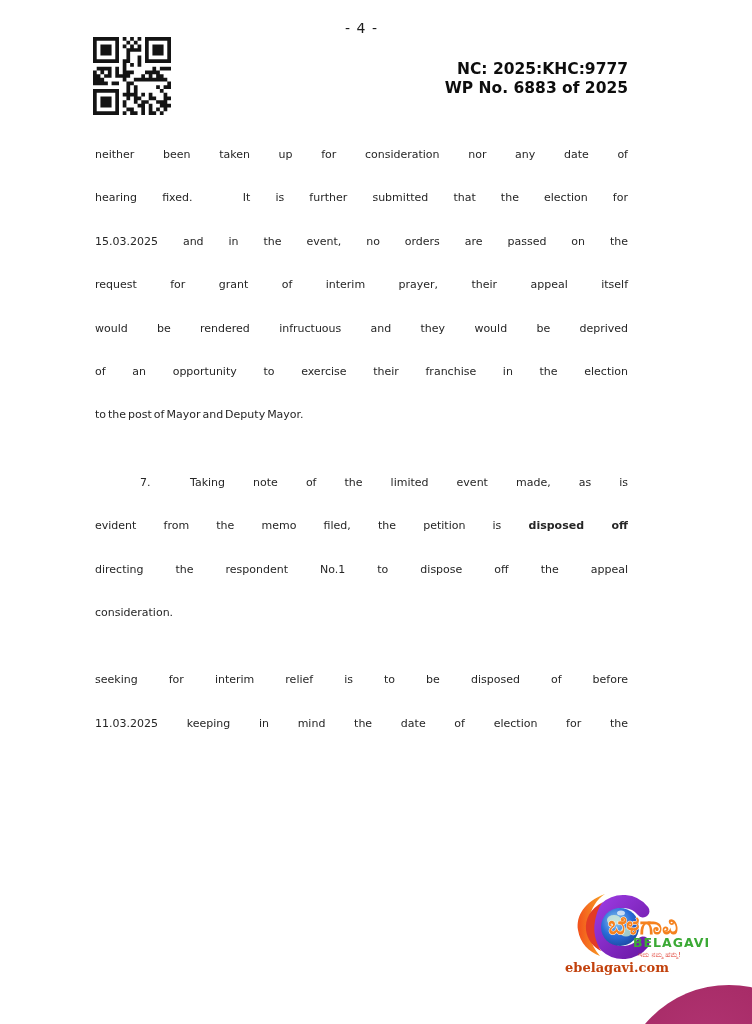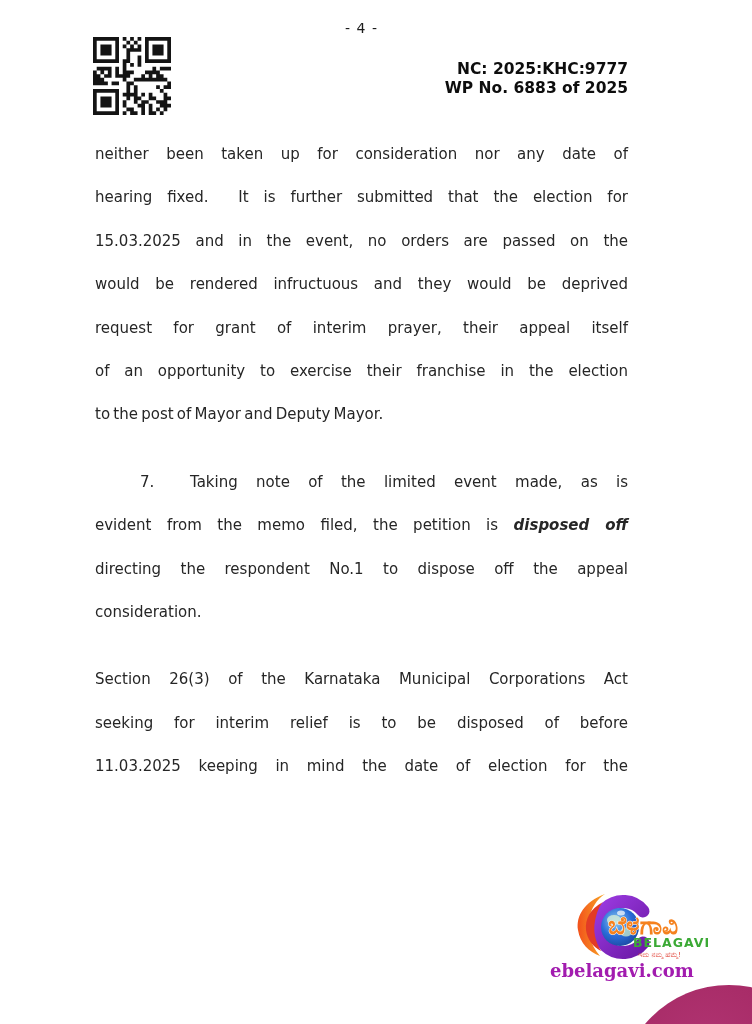--- a/index.html
+++ b/index.html
@@ -12,32 +12,32 @@
     font-size:14px;color:#1c1c1c;letter-spacing:1px;
   }
   .qr-wrap{position:absolute;top:37px;left:93px;width:78px;height:78px;}
   .case-header{
     position:absolute;top:36px;right:124px;text-align:right;
     font-weight:bold;color:#0d0d0d;font-size:15.5px;line-height:18.5px;margin-top:24px;
   }
   .doc-body{position:absolute;top:133px;left:95px;width:533px;color:#262626;}
   .para + .para{margin-top:24px;}
   .line{
-    font-size:15px;line-height:43.4px;word-spacing:-1.5px;
+    font-size:11px;line-height:43.4px;word-spacing:-1.5px;
     text-align:justify;text-align-last:justify;
   }
   .line.last{text-align-last:left;}
   .pnum{display:inline-block;width:95px;padding-left:45px;box-sizing:border-box;}
-  .bi{font-weight:bold;font-style:italic;}
+  .bi{font-weight:bold;}
   
   .logo-svg{position:absolute;left:572px;top:886px;}
   .site-text{
-    position:absolute;left:550px;top:960px;width:134px;text-align:right;
+    position:absolute;left:550px;top:960px;width:134px;text-align:center;
     font-family:"DejaVu Serif","Liberation Serif",serif;font-weight:bold;
-    font-size:18px;color:#a21caf;
+    font-size:13px;color:#c2410c;
   }
   .corner-circle{
     position:absolute;width:220px;height:220px;border-radius:50%;
     right:-87px;bottom:-181px;
     background:radial-gradient(circle at 40% 30%, #b13472 0%, #a0255f 70%, #8e1f56 100%);
   }
 </style>
 </head>
 <body>
 
@@ -52,33 +52,32 @@
   <div class="case-header">
     <div>NC: 2025:KHC:9777</div>
     <div>WP No. 6883 of 2025</div>
   </div>
 
   <div class="doc-body">
       <div class="para">
         <div class="line"><span>neither been taken up for consideration nor any date of</span></div>
         <div class="line"><span>hearing fixed.&nbsp; It is further submitted that the election for</span></div>
         <div class="line"><span>15.03.2025 and in the event, no orders are passed on the</span></div>
+        <div class="line"><span>request for grant of interim prayer, their appeal itself</span></div>
         <div class="line"><span>would be rendered infructuous and they would be deprived</span></div>
-        <div class="line"><span>request for grant of interim prayer, their appeal itself</span></div>
         <div class="line"><span>of an opportunity to exercise their franchise in the election</span></div>
         <div class="line last"><span>to the post of Mayor and Deputy Mayor.</span></div>
       </div>
       <div class="para">
         <div class="line"><span class="pnum">7.</span><span>Taking note of the limited event made, as is</span></div>
         <div class="line"><span>evident from the memo filed, the petition is </span><span class="bi">disposed off</span></div>
         <div class="line"><span>directing the respondent No.1 to dispose off the appeal</span></div>
         <div class="line last"><span>consideration.</span></div>
       </div>
       <div class="para">
-        <div class="line"><span>Section 26(3) of the Karnataka Municipal Corporations Act</span></div>
         <div class="line"><span>seeking for interim relief is to be disposed of before</span></div>
         <div class="line"><span>11.03.2025 keeping in mind the date of election for the</span></div>
       </div>
     </div>
 
   <svg class="logo-svg" width="140" height="78" viewBox="0 0 140 78">
     <defs>
       <linearGradient id="gradRing" x1="0" y1="0" x2="1" y2="1">
         <stop offset="0" stop-color="#9b3ae0"></stop>
           <stop offset="1" stop-color="#6d1aa8"></stop>

